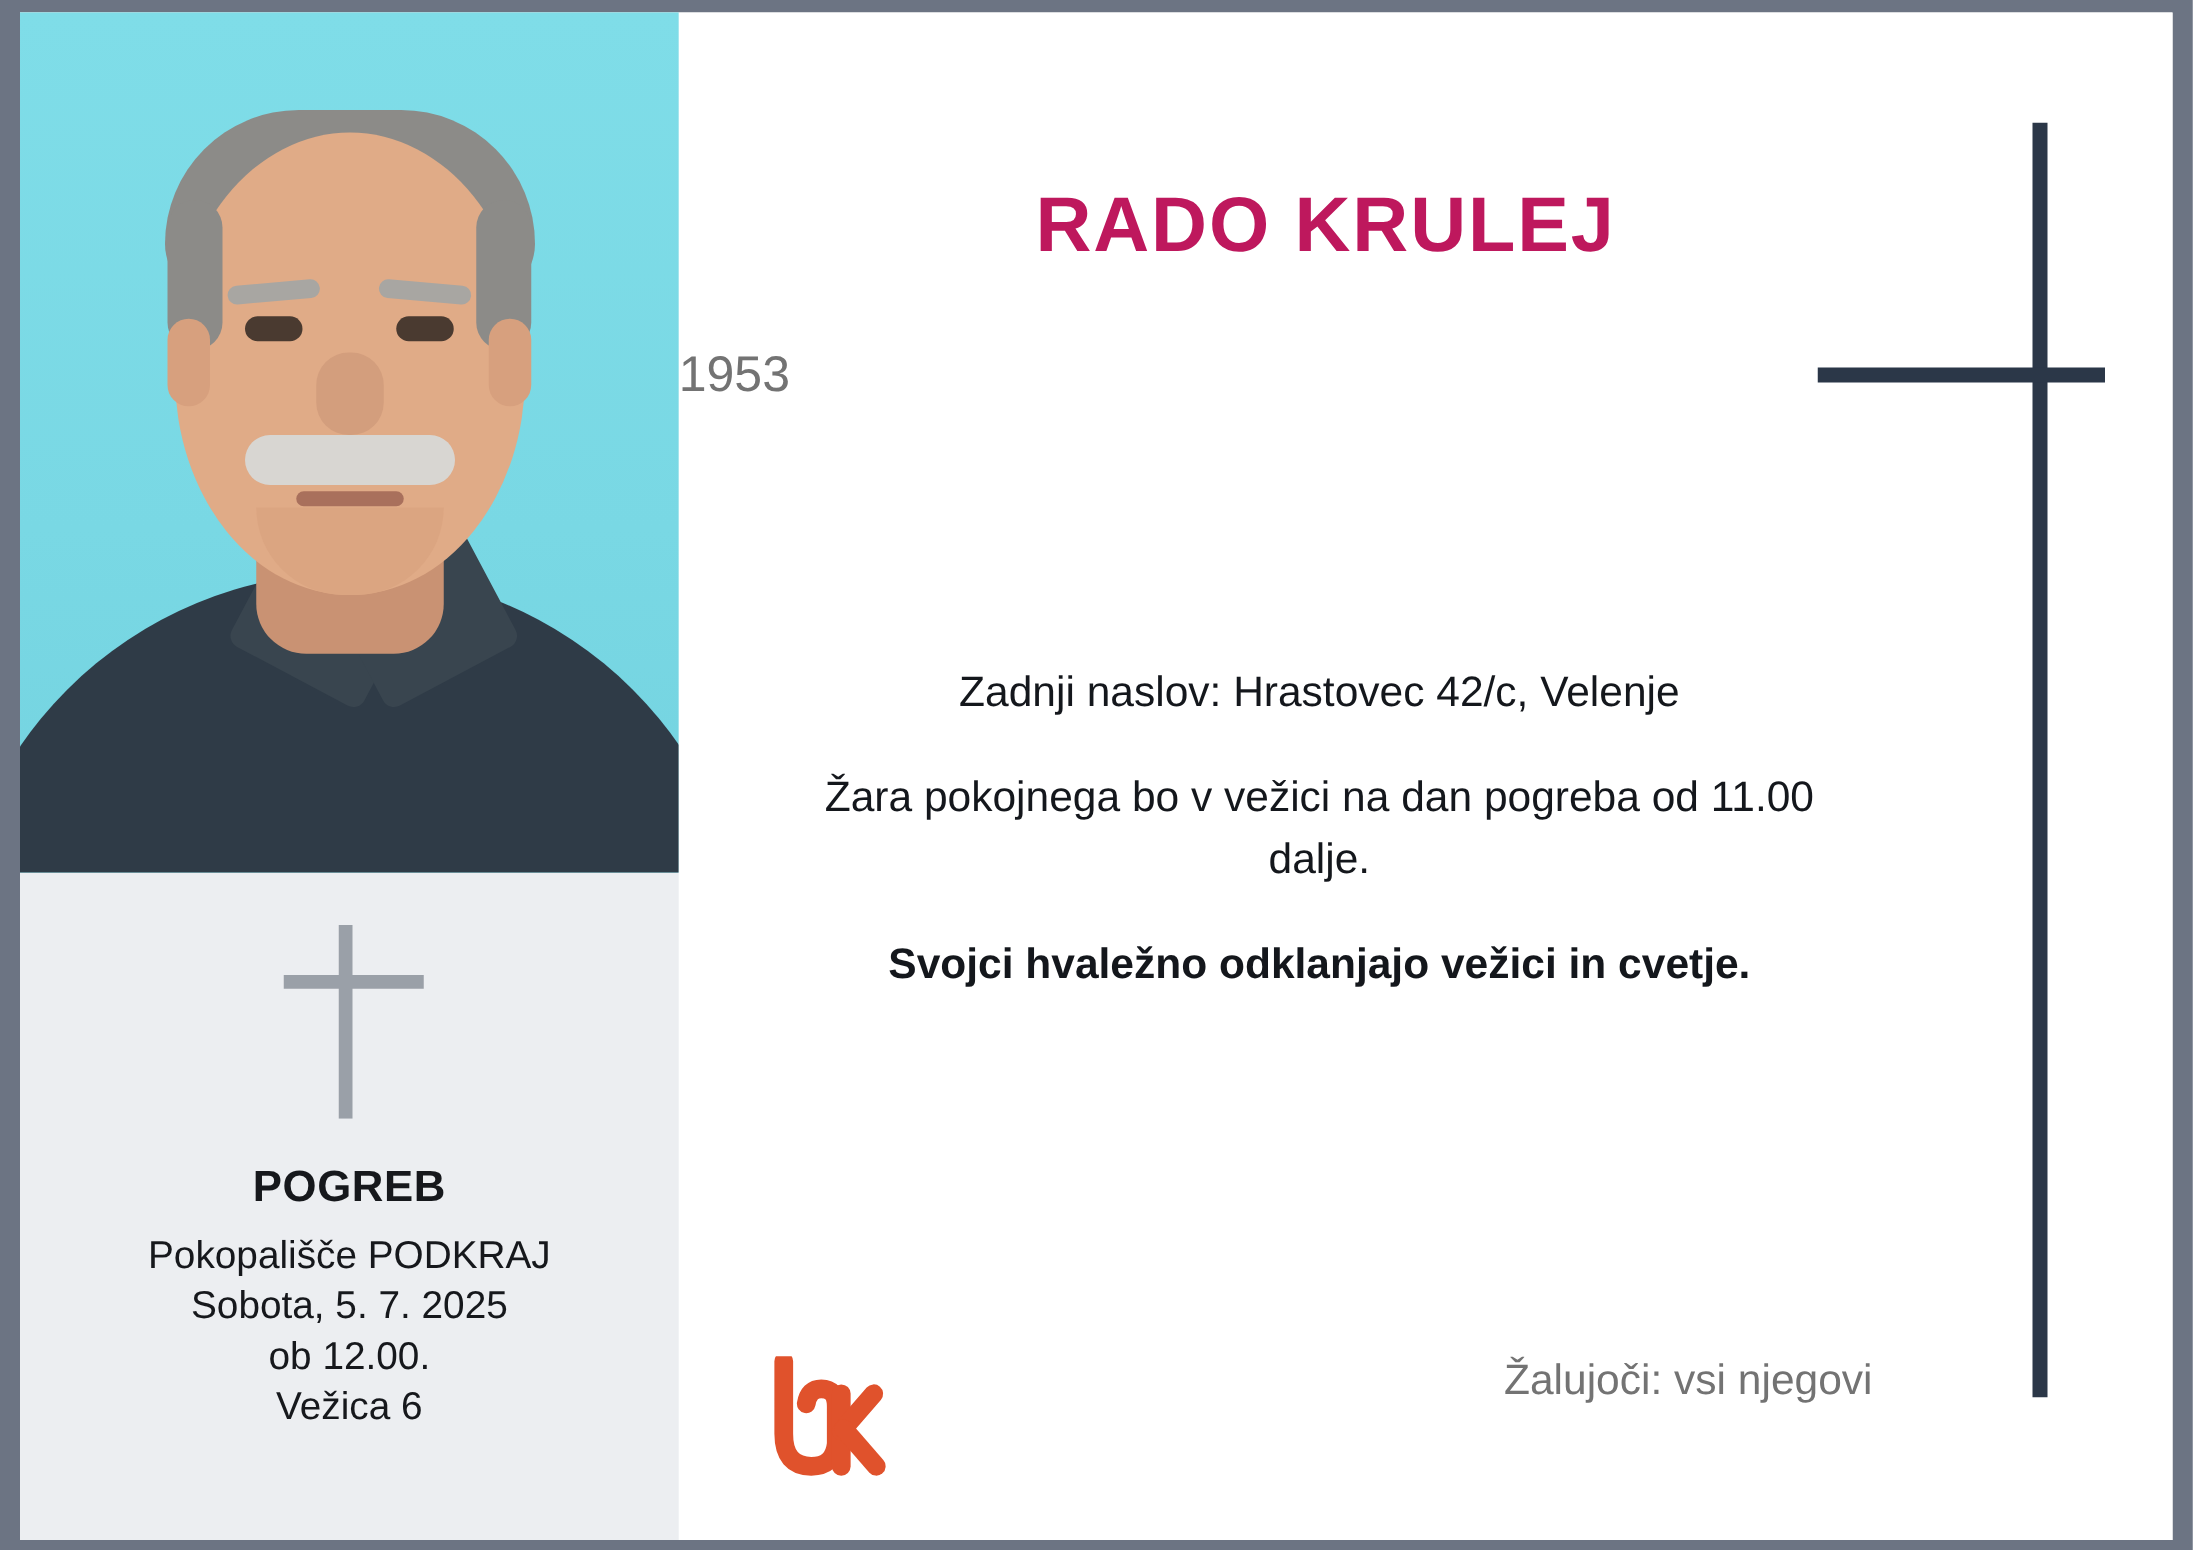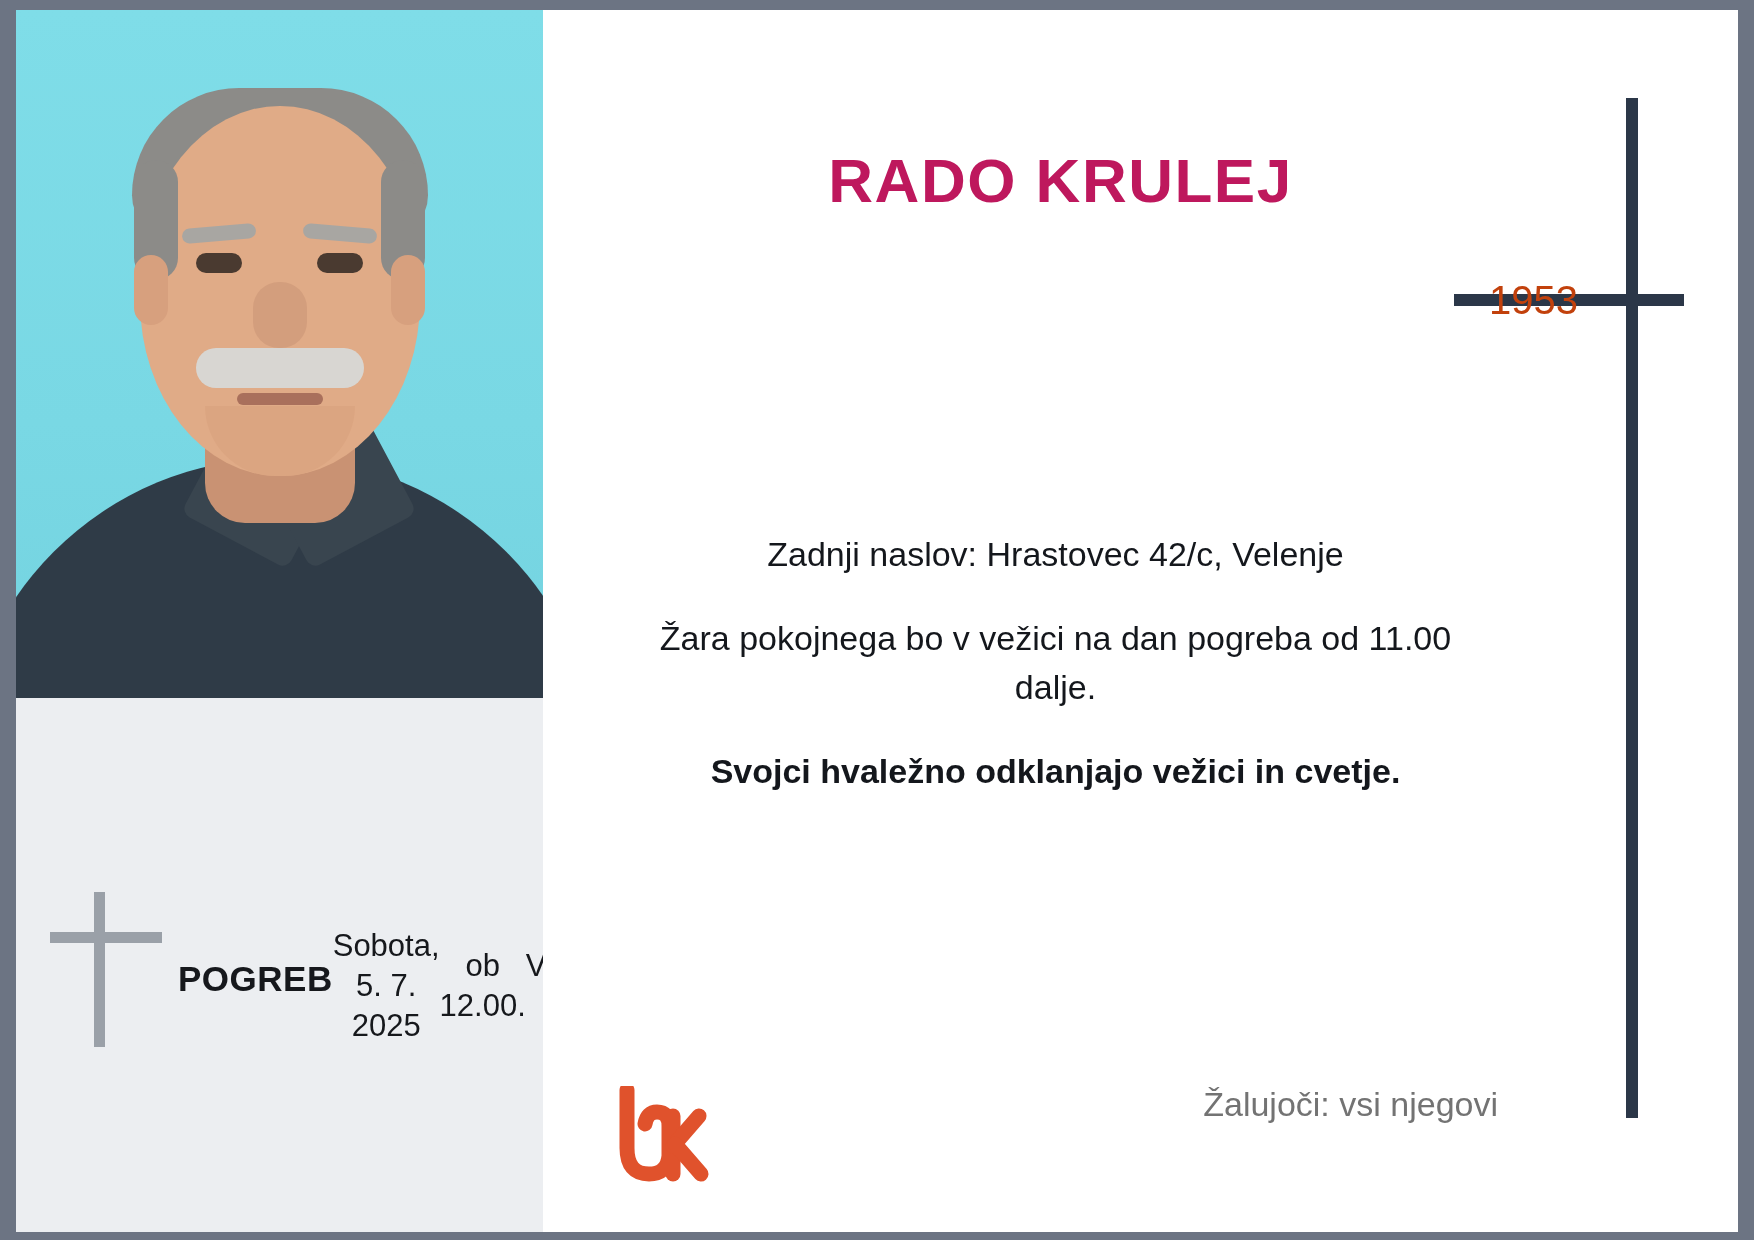--- a/index.html
+++ b/index.html
@@ -196,25 +196,24 @@
     background: #d7a07e;
     border-radius: 20px;
   }
   .ph-ear-l { left: 118px; }
   .ph-ear-r { right: 118px; }
 
   .left-bottom {
     flex: 1 1 auto;
     background: #eceef1;
     display: flex;
-    flex-direction: row;
+    flex-direction: column;
     align-items: center;
     padding-top: 42px;
     box-sizing: border-box;
-    margin-left: 12px;
   }
 
   .small-cross {
     margin-bottom: 30px;
   }
 
   .pogreb-title {
     font-size: 35px;
     font-weight: bold;
     color: #16181c;
@@ -253,23 +252,23 @@
     letter-spacing: 1.5px;
     color: #be185d;
     padding-right: 160px;
     box-sizing: border-box;
   }
   .year {
     position: absolute;
     left: 0;
     right: 0;
     top: 268px;
-    text-align: right;
+    text-align: left;
     font-size: 40px;
-    color: #c2410c;
+    color: #737373;
     padding-right: 160px;
     box-sizing: border-box;
   }
 
   .body-block {
     position: absolute;
     left: 90px;
     right: 260px;
     top: 520px;
     text-align: center;
@@ -340,20 +339,21 @@
     </div>
 
     <div class="left-bottom">
       <div class="small-cross">
         <svg width="150" height="155" viewBox="0 0 150 155" aria-hidden="true">
           <rect x="66" y="0" width="11" height="155" fill="#9aa0a8"></rect>
           <rect x="22" y="40" width="112" height="11" fill="#9aa0a8"></rect>
         </svg>
       </div>
       <div class="pogreb-title">POGREB</div>
+      <div class="pogreb-line">Pokopališče PODKRAJ</div>
       <div class="pogreb-line">Sobota, 5. 7. 2025</div>
       <div class="pogreb-line">ob 12.00.</div>
       <div class="pogreb-line">Vežica 6</div>
     </div>
   </div>
 
   <div class="right-col">
 
     <div class="big-cross">
       <svg width="230" height="1020" viewBox="0 0 230 1020" aria-hidden="true">

